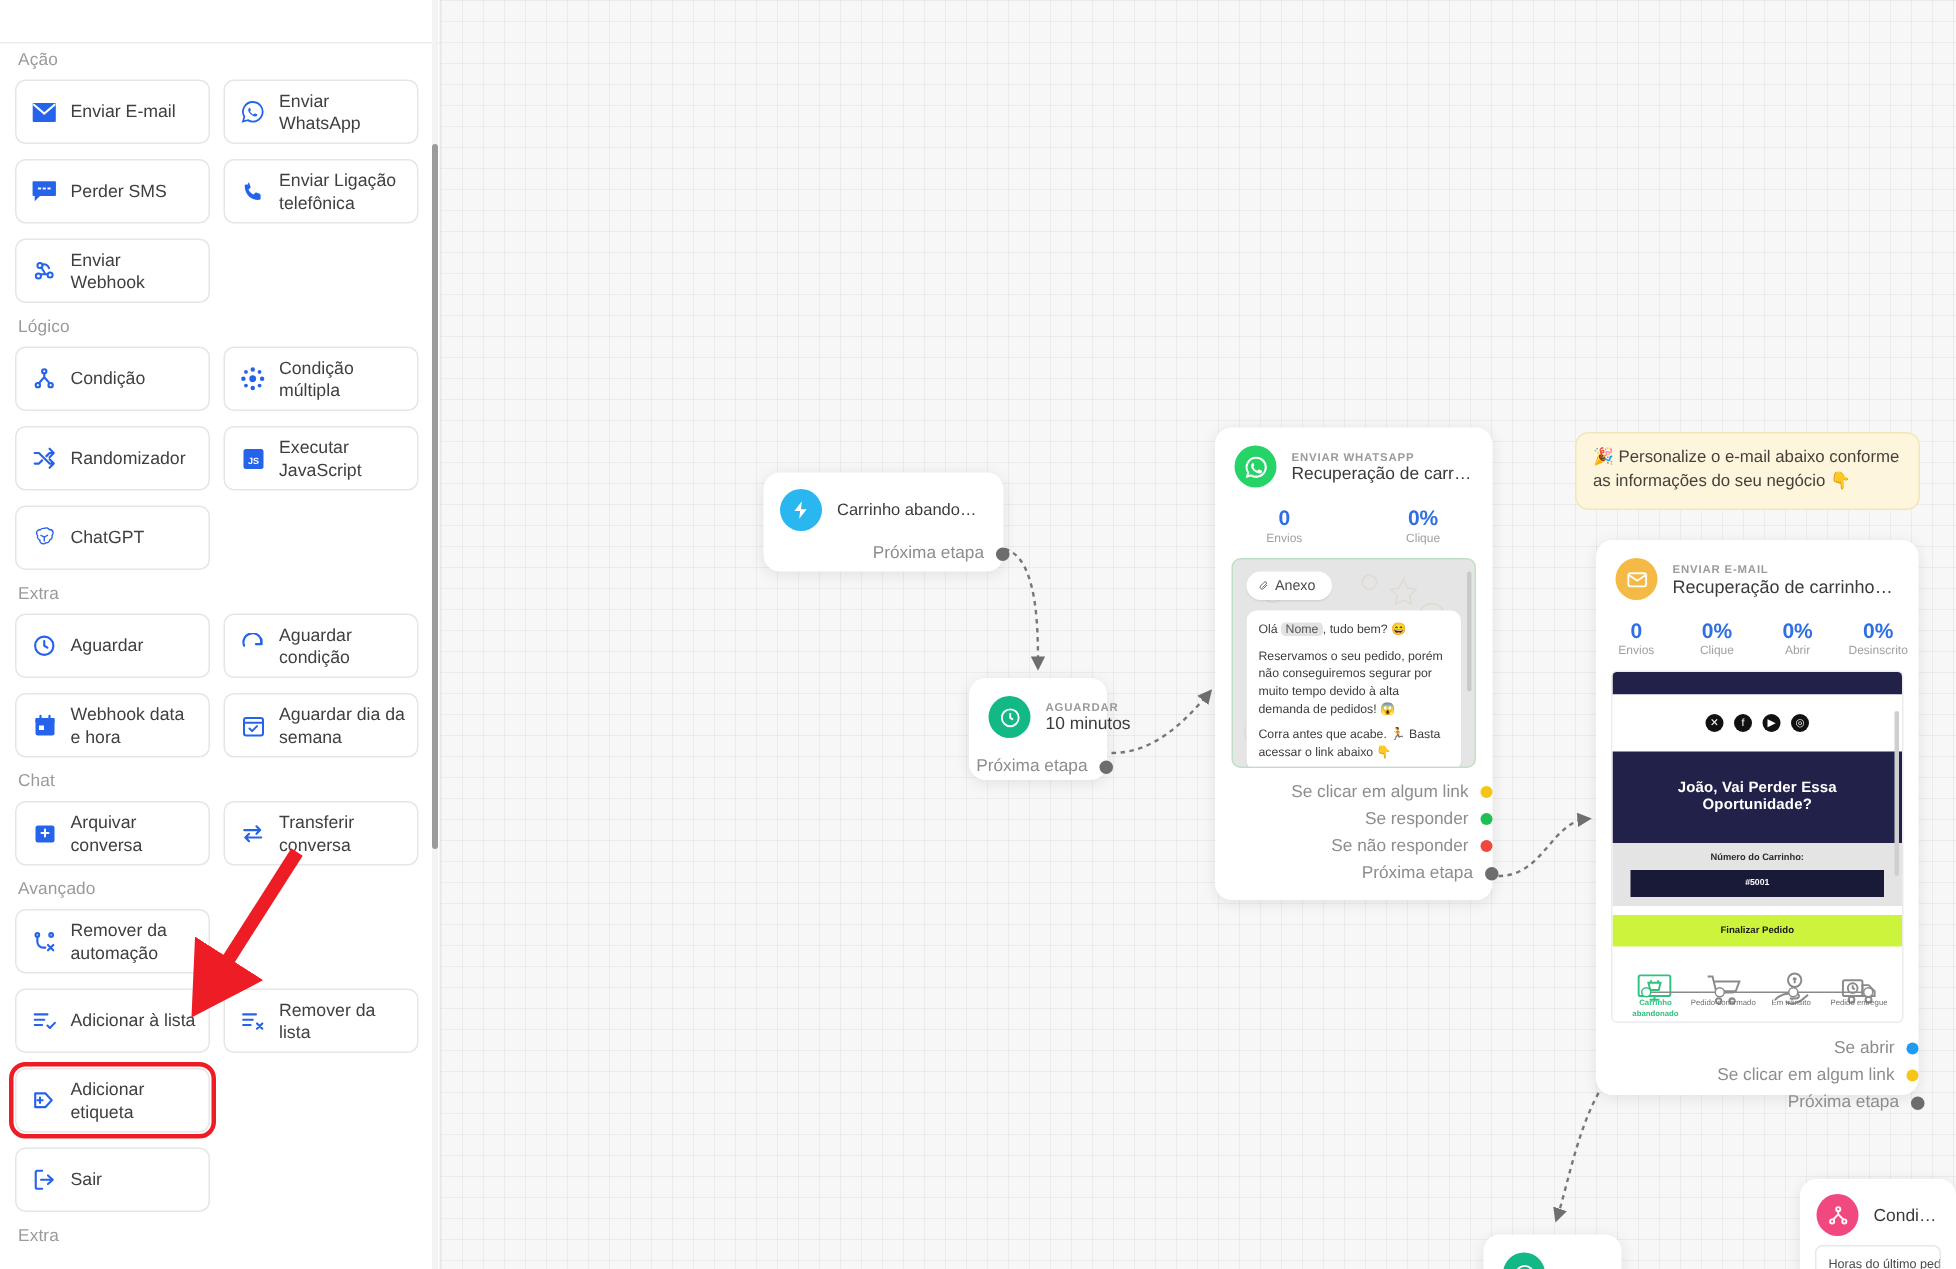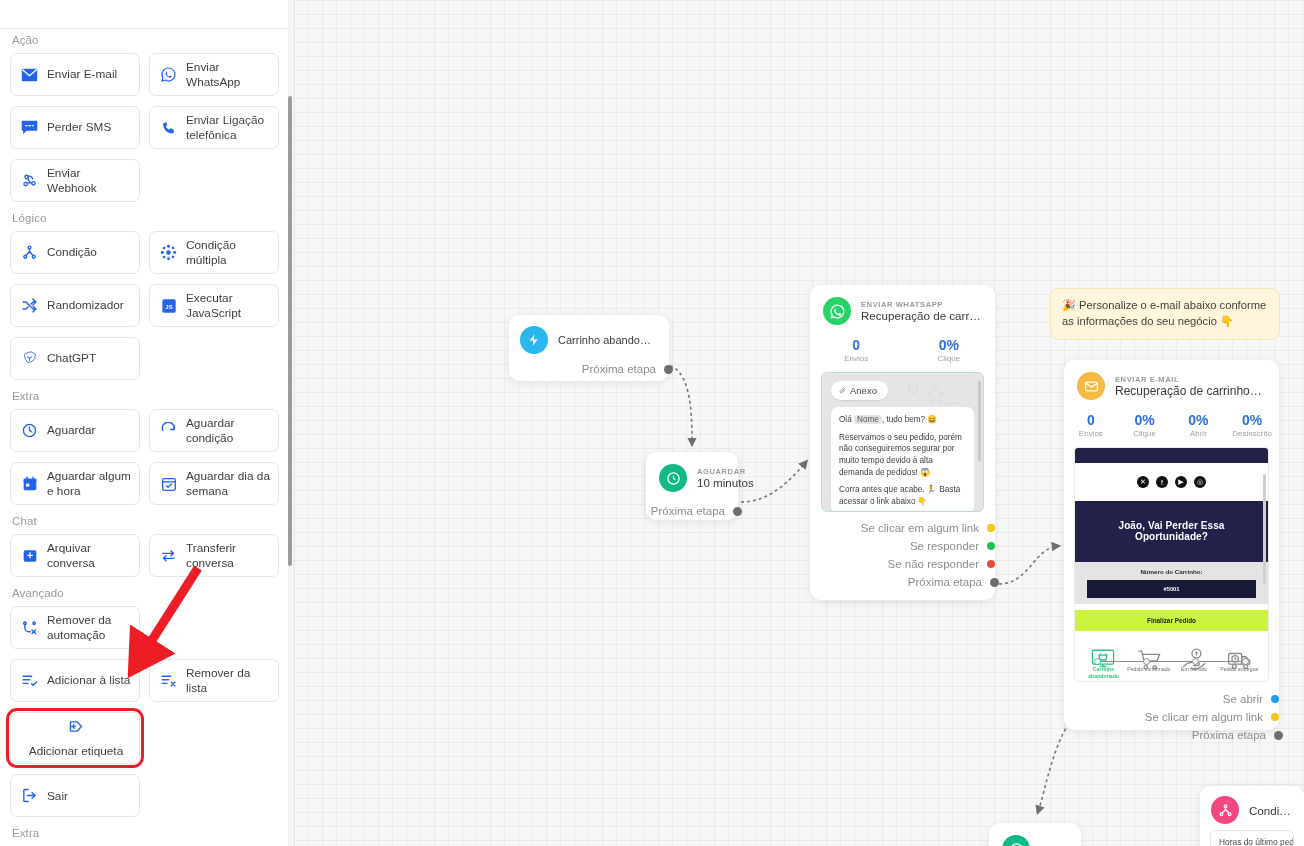--- a/index.html
+++ b/index.html
@@ -49,21 +49,20 @@
   }
   .sb-ico svg { display: block; }
   .sb-label { flex: 1; }
   .placeholder-card { width: 130px; }
 
   
   .sb-card.highlight {
     outline: 3px solid #ee1c25;
     outline-offset: 1px;
     border-color: #e6e6e6;
-    flex-direction: column;
   }
 
   
   #sb-track {
     position: absolute; right: 1px; top: 0; width: 4px; height: 846px;
     background: #f3f3f3;
   }
   #sb-thumb {
     position: absolute; right: 1px; top: 96px; width: 4px; height: 470px;
     background: #9b9b9b; border-radius: 2px;
@@ -339,21 +338,21 @@
           <div class="sb-row">
             <div class="sb-card">
               <span class="sb-ico">
                 <svg width="16" height="16" viewBox="0 0 24 24">
                   <rect x="2.5" y="4" width="19" height="17.5" rx="2.2" fill="#2563eb"></rect>
                   <rect x="2.5" y="4" width="19" height="4.5" fill="#2563eb"></rect>
                   <rect x="6" y="11.5" width="5" height="4.5" fill="#fff"></rect>
                   <path d="M7.5 1.8v3.6M16.5 1.8v3.6" stroke="#2563eb" stroke-width="2.2" stroke-linecap="round"></path>
                 </svg>
               </span>
-              <span class="sb-label">Aguardar algum e hora</span>
+              <span class="sb-label">Webhook data e hora</span>
             </div>
             <div class="sb-card">
               <span class="sb-ico">
                 <svg width="16" height="16" viewBox="0 0 24 24">
                   <rect x="2.5" y="4" width="19" height="17.5" rx="2.2" fill="none" stroke="#2563eb" stroke-width="2"></rect>
                   <path d="M2.5 8.8h19" stroke="#2563eb" stroke-width="2"></path>
                   <path d="M8 14.5l2.6 2.6 5-5" stroke="#2563eb" stroke-width="2" fill="none" stroke-linecap="round" stroke-linejoin="round"></path>
                 </svg>
               </span>
               <span class="sb-label">Aguardar dia da semana</span>

